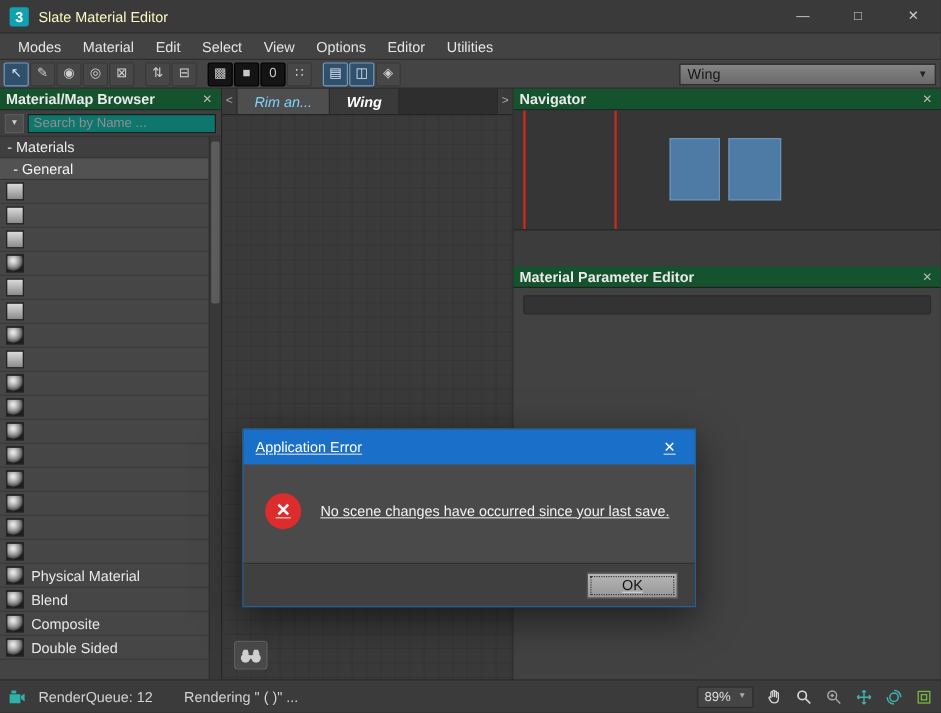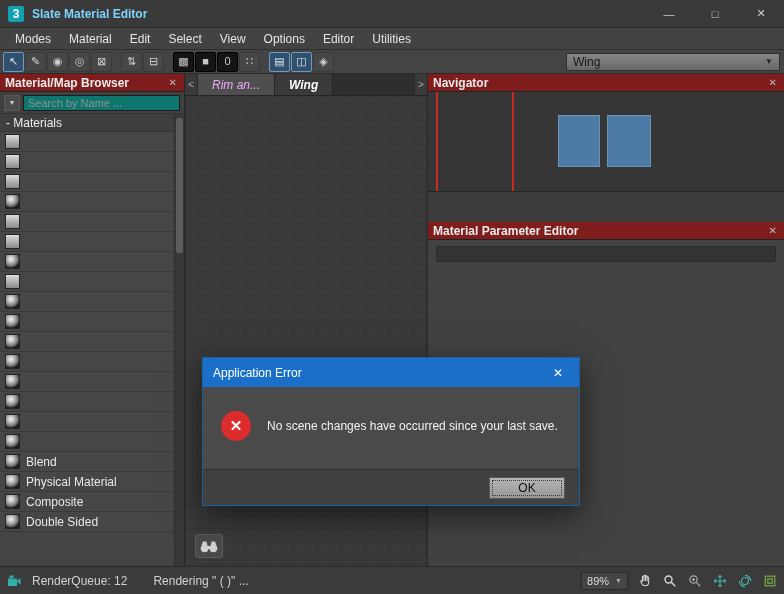--- a/index.html
+++ b/index.html
@@ -6,38 +6,38 @@
   html,body { background:#222; }
   .window{
     position:relative; width:784px; height:594px; overflow:hidden;
     background:#3c3c3c; color:#d6d6d6;
     font-family:"Liberation Sans", sans-serif; font-size:12px;
     user-select:none;
   }
   
   .titlebar{height:28px;background:#3a3a3a;border-bottom:1px solid #2b2b2b;display:flex;align-items:center;padding-left:8px;gap:8px;}
   .logo{width:16px;height:16px;border-radius:2px;background:var(--logo-teal,#12a1b0);color:#fff;font-weight:bold;font-size:12px;display:flex;align-items:center;justify-content:center;}
-  .title{color:#7dd3fc;font-weight:bold;}
+  .title{color:#fef9c3;}
   .winbtns{margin-left:auto;display:flex;height:100%;}
   .winbtn{width:46px;height:100%;display:flex;align-items:center;justify-content:center;color:#cfcfcf;font-size:11px;}
   
   .menubar{height:22px;background:#434343;border-bottom:1px solid #2e2e2e;display:flex;align-items:center;padding-left:6px;}
   .menu-item{padding:2px 9px;color:#e4e4e4;}
   
   .toolbar{height:24px;background:#444;border-bottom:1px solid #2a2a2a;display:flex;align-items:center;padding:0 3px;gap:1px;}
   .tb-buttons{display:flex;align-items:center;gap:1px;}
   .tb-btn{width:21px;height:20px;display:flex;align-items:center;justify-content:center;font-size:11px;color:#cfcfcf;background:#474747;border:1px solid #393939;border-radius:2px;line-height:1;}
   .tb-btn.active{background:#31506b;border-color:var(--accent-blue,#6f9cc6);color:#d9e8f5;}
   .tb-btn.dark{background:#141414;border-color:#000;color:#c8c8c8;}
   .tb-sep{width:7px;height:20px;}
   .tb-select{margin-left:auto;width:214px;height:18px;background:linear-gradient(#858585,#696969);border:1px solid #2e2e2e;color:#161616;display:flex;align-items:center;justify-content:space-between;padding:0 6px;margin-right:1px;}
   .tb-select .caret{font-size:8px;color:#222;}
   
   .main{display:flex;height:492px;}
-  .panel-header{height:18px;background:#7f1d1d;border-bottom:1px solid #222;display:flex;align-items:center;justify-content:space-between;padding:0 5px;flex:none;}
+  .panel-header{height:18px;background:#14532d;border-bottom:1px solid #222;display:flex;align-items:center;justify-content:space-between;padding:0 5px;flex:none;}
   .ph-title{font-weight:bold;color:#eaeaea;font-size:12px;white-space:nowrap;}
   .ph-close{color:#bbb;font-size:10px;padding:0 2px;}
   
   .left-panel{width:185px;background:#444;border-right:1px solid #262626;display:flex;flex-direction:column;position:relative;}
   .search-row{height:22px;background:#3f3f3f;border-bottom:1px solid #333;display:flex;align-items:center;gap:3px;padding:2px 4px;flex:none;}
   .filter-btn{width:16px;height:16px;background:#4c4c4c;border:1px solid #5a5a5a;color:#ccc;font-size:7px;display:flex;align-items:center;justify-content:center;flex:none;}
   .search-input{flex:1;height:16px;min-width:0;background:#0f766e;border:1px solid #1d1d1d;color:#c6c6c6;font-size:11px;padding:0 4px;font-family:"Liberation Sans",sans-serif;}
   .search-input::placeholder{color:#909090;}
   .tree{flex:1;overflow:hidden;margin-right:10px;}
   .group-row{height:18px;display:flex;align-items:center;padding-left:6px;background:#3f3f3f;border-bottom:1px solid #353535;color:#ececec;}
@@ -45,21 +45,21 @@
   .swatch-row{height:20px;display:flex;align-items:center;gap:6px;padding-left:5px;background:#464646;border-bottom:1px solid #3a3a3a;color:#e8e8e8;}
   .swatch{width:15px;height:15px;border:1px solid #242424;background:linear-gradient(#dcdcdc,#8a8a8a);flex:none;}
   .swatch.sphere{background:radial-gradient(circle at 38% 32%, #f0f0f0 0%, #c9c9c9 22%, #8c8c8c 48%, #474747 68%, #1d1d1d 72%);background-color:#1d1d1d;}
   .scrollbar{position:absolute;right:0;top:40px;bottom:0;width:10px;background:#383838;border-left:1px solid #2e2e2e;}
   .scroll-thumb{position:absolute;left:1px;right:1px;top:4px;height:135px;background:#5c5c5c;border-radius:2px;}
   
   .center-panel{flex:1;display:flex;flex-direction:column;border-right:1px solid #262626;min-width:0;}
   .tabbar{height:22px;background:#2e2e2e;border-bottom:1px solid #242424;display:flex;align-items:stretch;}
   .tab-nav{width:13px;display:flex;align-items:center;justify-content:center;color:#aaa;font-size:10px;background:#3a3a3a;border-right:1px solid #2a2a2a;}
   .tab-nav.right{margin-left:auto;border-right:none;border-left:1px solid #2a2a2a;}
-  .tab{padding:0 14px;display:flex;align-items:center;font-style:italic;background:#4e4e4e;color:#f0abfc;border-right:1px solid #272727;white-space:nowrap;}
+  .tab{padding:0 14px;display:flex;align-items:center;font-style:italic;background:#4e4e4e;color:#7dd3fc;border-right:1px solid #272727;white-space:nowrap;}
   .tab.active{background:#3a3a3a;color:#fff;font-weight:bold;}
   .nodeview{flex:1;position:relative;background-color:#3a3a3a;
     background-image:linear-gradient(rgba(0,0,0,0.09) 1px, transparent 1px),linear-gradient(90deg, rgba(0,0,0,0.09) 1px, transparent 1px);
     background-size:12px 12px;}
   .binoculars{position:absolute;left:10px;bottom:8px;width:28px;height:24px;background:#4a4a4a;border:1px solid #5e5e5e;border-radius:3px;display:flex;align-items:center;justify-content:center;color:#d2d2d2;}
   
   .right-col{width:356px;display:flex;flex-direction:column;background:#3c3c3c;gap:12px;}
   .nav-panel{height:118px;display:flex;flex-direction:column;border-bottom:1px solid #262626;}
   .nav-content{flex:1;position:relative;background:#363636;overflow:hidden;}
   .redline{position:absolute;top:0;bottom:0;width:2px;background:var(--nav-red,#c92a21);}
@@ -72,21 +72,21 @@
   .param-inset{height:16px;background:#333;border:1px solid #2a2a2a;border-radius:2px;}
   
   .statusbar{height:28px;background:#3b3b3b;border-top:1px solid #2a2a2a;display:flex;align-items:center;padding:0 6px;color:#d2d2d2;}
   .sb-left{display:flex;align-items:center;gap:10px;}
   .rendering-label{margin-left:16px;}
   .sb-right{margin-left:auto;display:flex;align-items:center;gap:9px;}
   .zoom-select{height:18px;background:#454545;border:1px solid #2b2b2b;display:flex;align-items:center;gap:6px;padding:0 5px;font-size:11px;color:#ddd;}
   .zoom-select .caret{font-size:7px;color:#aaa;}
   .status-icon{width:16px;height:16px;display:flex;align-items:center;justify-content:center;}
   
-  .dialog{position:absolute;left:202px;top:357px;width:378px;z-index:10;background:#4a4a4a;border:1px solid #1e5f9e;box-shadow:0 10px 30px rgba(0,0,0,0.55);}
+  .dialog{position:absolute;left:202px;top:357px;width:378px;z-index:10;background:#4a4a4a;border:1px solid #1e5f9e;box-shadow:0 10px 30px rgba(0,0,0,0.55);text-decoration:underline;}
   .dlg-title{height:29px;background:var(--dialog-blue,#1a70c8);color:#fff;display:flex;align-items:center;justify-content:space-between;padding-left:10px;}
   .dlg-close{width:42px;height:100%;display:flex;align-items:center;justify-content:center;font-size:12px;color:#fff;}
   .dlg-body{min-height:82px;display:flex;align-items:center;gap:16px;padding:12px 16px 16px 18px;color:#f2f2f2;line-height:1.55;}
   .err-icon{width:30px;height:30px;border-radius:50%;background:var(--error-red,#dd2c2c);color:#fff;font-weight:bold;font-size:15px;display:flex;align-items:center;justify-content:center;flex:none;}
   .dlg-footer{height:36px;background:#404040;border-top:1px solid #333;display:flex;align-items:center;justify-content:flex-end;padding-right:14px;}
   .ok-btn{width:76px;height:22px;background:linear-gradient(#b6b6b6,#979797);border:1px solid #585858;color:#121212;font-size:12px;font-family:"Liberation Sans",sans-serif;outline:1px dotted #3a3a3a;outline-offset:-4px;}
 </style>
 </head>
 <body>
 
@@ -145,91 +145,92 @@
       <div class="panel-header">
         <span class="ph-title">Material/Map Browser</span>
         <span class="ph-close">✕</span>
       </div>
       <div class="search-row">
         <span class="filter-btn">▼</span>
         <input class="search-input" placeholder="Search by Name ..." style="">
       </div>
       <div class="tree">
           <div class="group-row">- Materials</div>
-          <div class="swatch-row">
-            <span class="swatch flat"></span>
-            <span class="swatch-label"></span>
-          </div>
-          <div class="swatch-row">
-            <span class="swatch flat"></span>
-            <span class="swatch-label"></span>
-          </div>
-          <div class="swatch-row">
-            <span class="swatch flat"></span>
-            <span class="swatch-label"></span>
-          </div>
-          <div class="swatch-row">
-            <span class="swatch sphere"></span>
-            <span class="swatch-label"></span>
-          </div>
-          <div class="swatch-row">
-            <span class="swatch flat"></span>
-            <span class="swatch-label"></span>
-          </div>
-          <div class="swatch-row">
-            <span class="swatch flat"></span>
-            <span class="swatch-label"></span>
-          </div>
-          <div class="swatch-row">
-            <span class="swatch sphere"></span>
-            <span class="swatch-label"></span>
-          </div>
-          <div class="swatch-row">
-            <span class="swatch flat"></span>
-            <span class="swatch-label"></span>
-          </div>
-          <div class="swatch-row">
-            <span class="swatch sphere"></span>
-            <span class="swatch-label"></span>
-          </div>
-          <div class="swatch-row">
-            <span class="swatch sphere"></span>
-            <span class="swatch-label"></span>
-          </div>
-          <div class="swatch-row">
-            <span class="swatch sphere"></span>
-            <span class="swatch-label"></span>
-          </div>
-          <div class="swatch-row">
-            <span class="swatch sphere"></span>
-            <span class="swatch-label"></span>
-          </div>
-          <div class="swatch-row">
-            <span class="swatch sphere"></span>
-            <span class="swatch-label"></span>
-          </div>
-          <div class="swatch-row">
-            <span class="swatch sphere"></span>
-            <span class="swatch-label"></span>
-          </div>
-          <div class="swatch-row">
-            <span class="swatch sphere"></span>
-            <span class="swatch-label"></span>
-          </div>
-          <div class="swatch-row">
-            <span class="swatch sphere"></span>
-            <span class="swatch-label"></span>
+          <div class="group-row sub">- General</div>
+          <div class="swatch-row">
+            <span class="swatch flat"></span>
+            <span class="swatch-label"></span>
+          </div>
+          <div class="swatch-row">
+            <span class="swatch flat"></span>
+            <span class="swatch-label"></span>
+          </div>
+          <div class="swatch-row">
+            <span class="swatch flat"></span>
+            <span class="swatch-label"></span>
+          </div>
+          <div class="swatch-row">
+            <span class="swatch sphere"></span>
+            <span class="swatch-label"></span>
+          </div>
+          <div class="swatch-row">
+            <span class="swatch flat"></span>
+            <span class="swatch-label"></span>
+          </div>
+          <div class="swatch-row">
+            <span class="swatch flat"></span>
+            <span class="swatch-label"></span>
+          </div>
+          <div class="swatch-row">
+            <span class="swatch sphere"></span>
+            <span class="swatch-label"></span>
+          </div>
+          <div class="swatch-row">
+            <span class="swatch flat"></span>
+            <span class="swatch-label"></span>
+          </div>
+          <div class="swatch-row">
+            <span class="swatch sphere"></span>
+            <span class="swatch-label"></span>
+          </div>
+          <div class="swatch-row">
+            <span class="swatch sphere"></span>
+            <span class="swatch-label"></span>
+          </div>
+          <div class="swatch-row">
+            <span class="swatch sphere"></span>
+            <span class="swatch-label"></span>
+          </div>
+          <div class="swatch-row">
+            <span class="swatch sphere"></span>
+            <span class="swatch-label"></span>
+          </div>
+          <div class="swatch-row">
+            <span class="swatch sphere"></span>
+            <span class="swatch-label"></span>
+          </div>
+          <div class="swatch-row">
+            <span class="swatch sphere"></span>
+            <span class="swatch-label"></span>
+          </div>
+          <div class="swatch-row">
+            <span class="swatch sphere"></span>
+            <span class="swatch-label"></span>
+          </div>
+          <div class="swatch-row">
+            <span class="swatch sphere"></span>
+            <span class="swatch-label"></span>
+          </div>
+          <div class="swatch-row">
+            <span class="swatch sphere"></span>
+            <span class="swatch-label">Physical Material</span>
           </div>
           <div class="swatch-row">
             <span class="swatch sphere"></span>
             <span class="swatch-label">Blend</span>
-          </div>
-          <div class="swatch-row">
-            <span class="swatch sphere"></span>
-            <span class="swatch-label">Physical Material</span>
           </div>
           <div class="swatch-row">
             <span class="swatch sphere"></span>
             <span class="swatch-label">Composite</span>
           </div>
           <div class="swatch-row">
             <span class="swatch sphere"></span>
             <span class="swatch-label">Double Sided</span>
           </div>
         </div>

